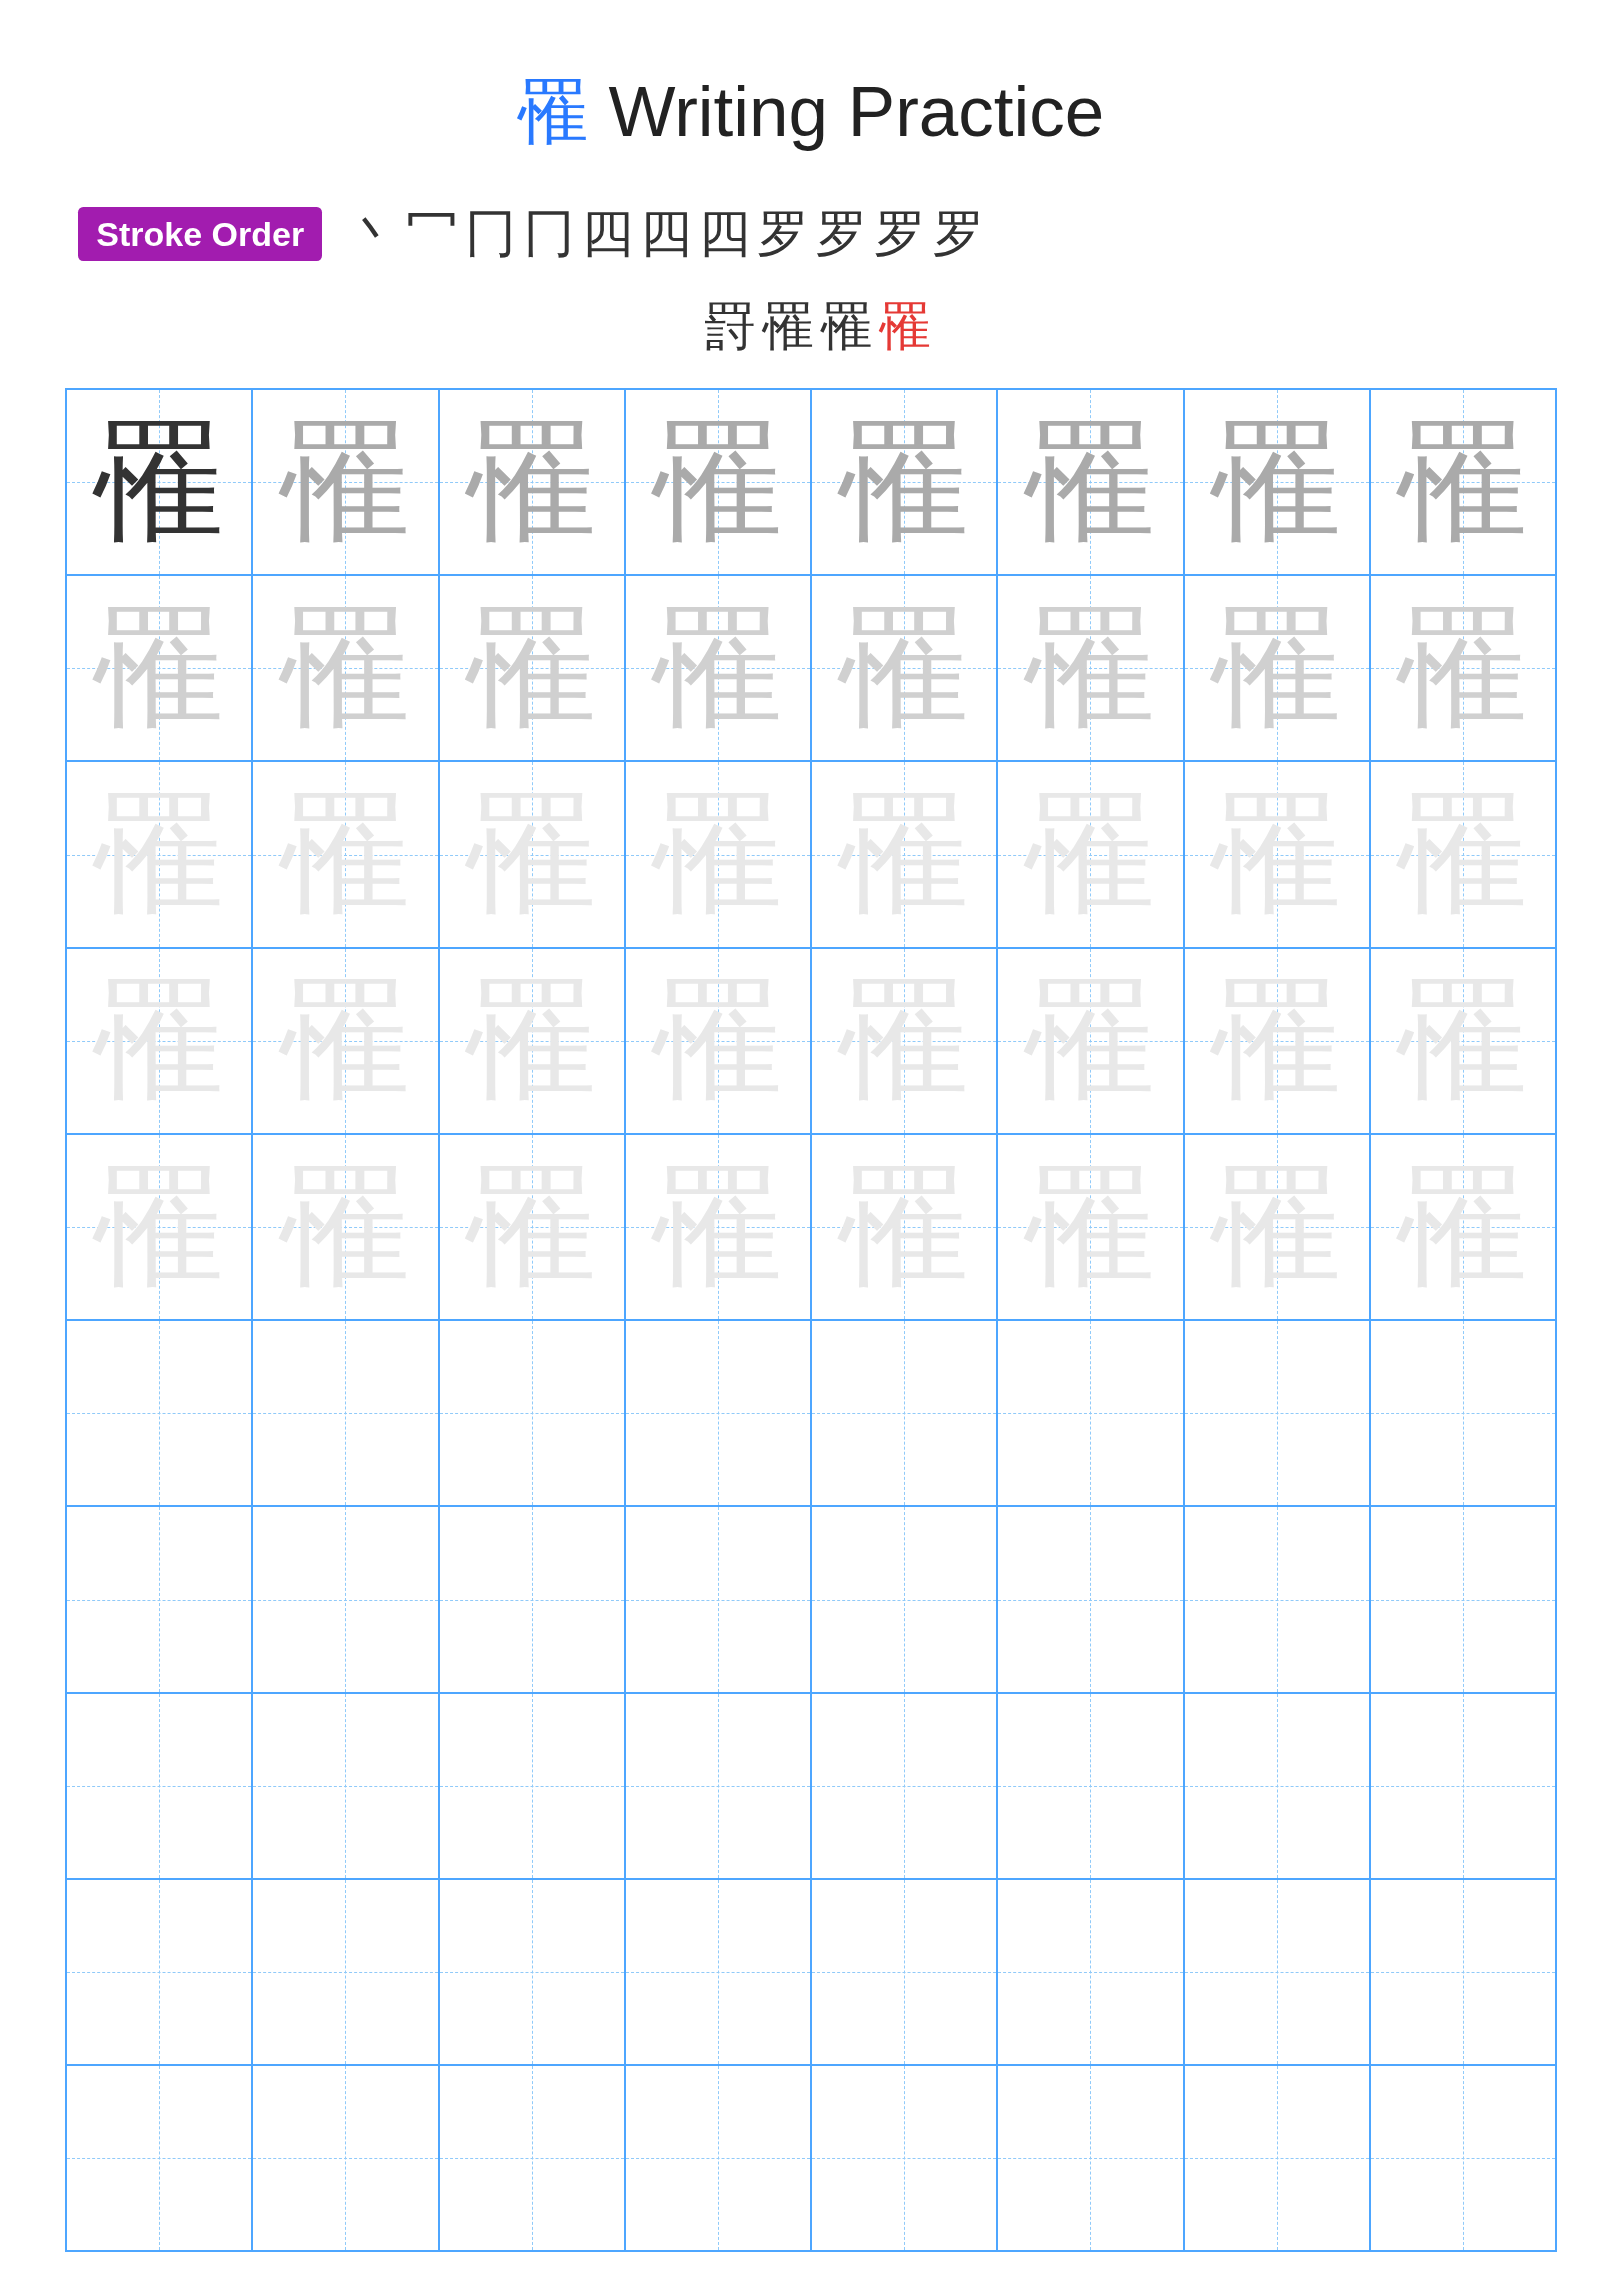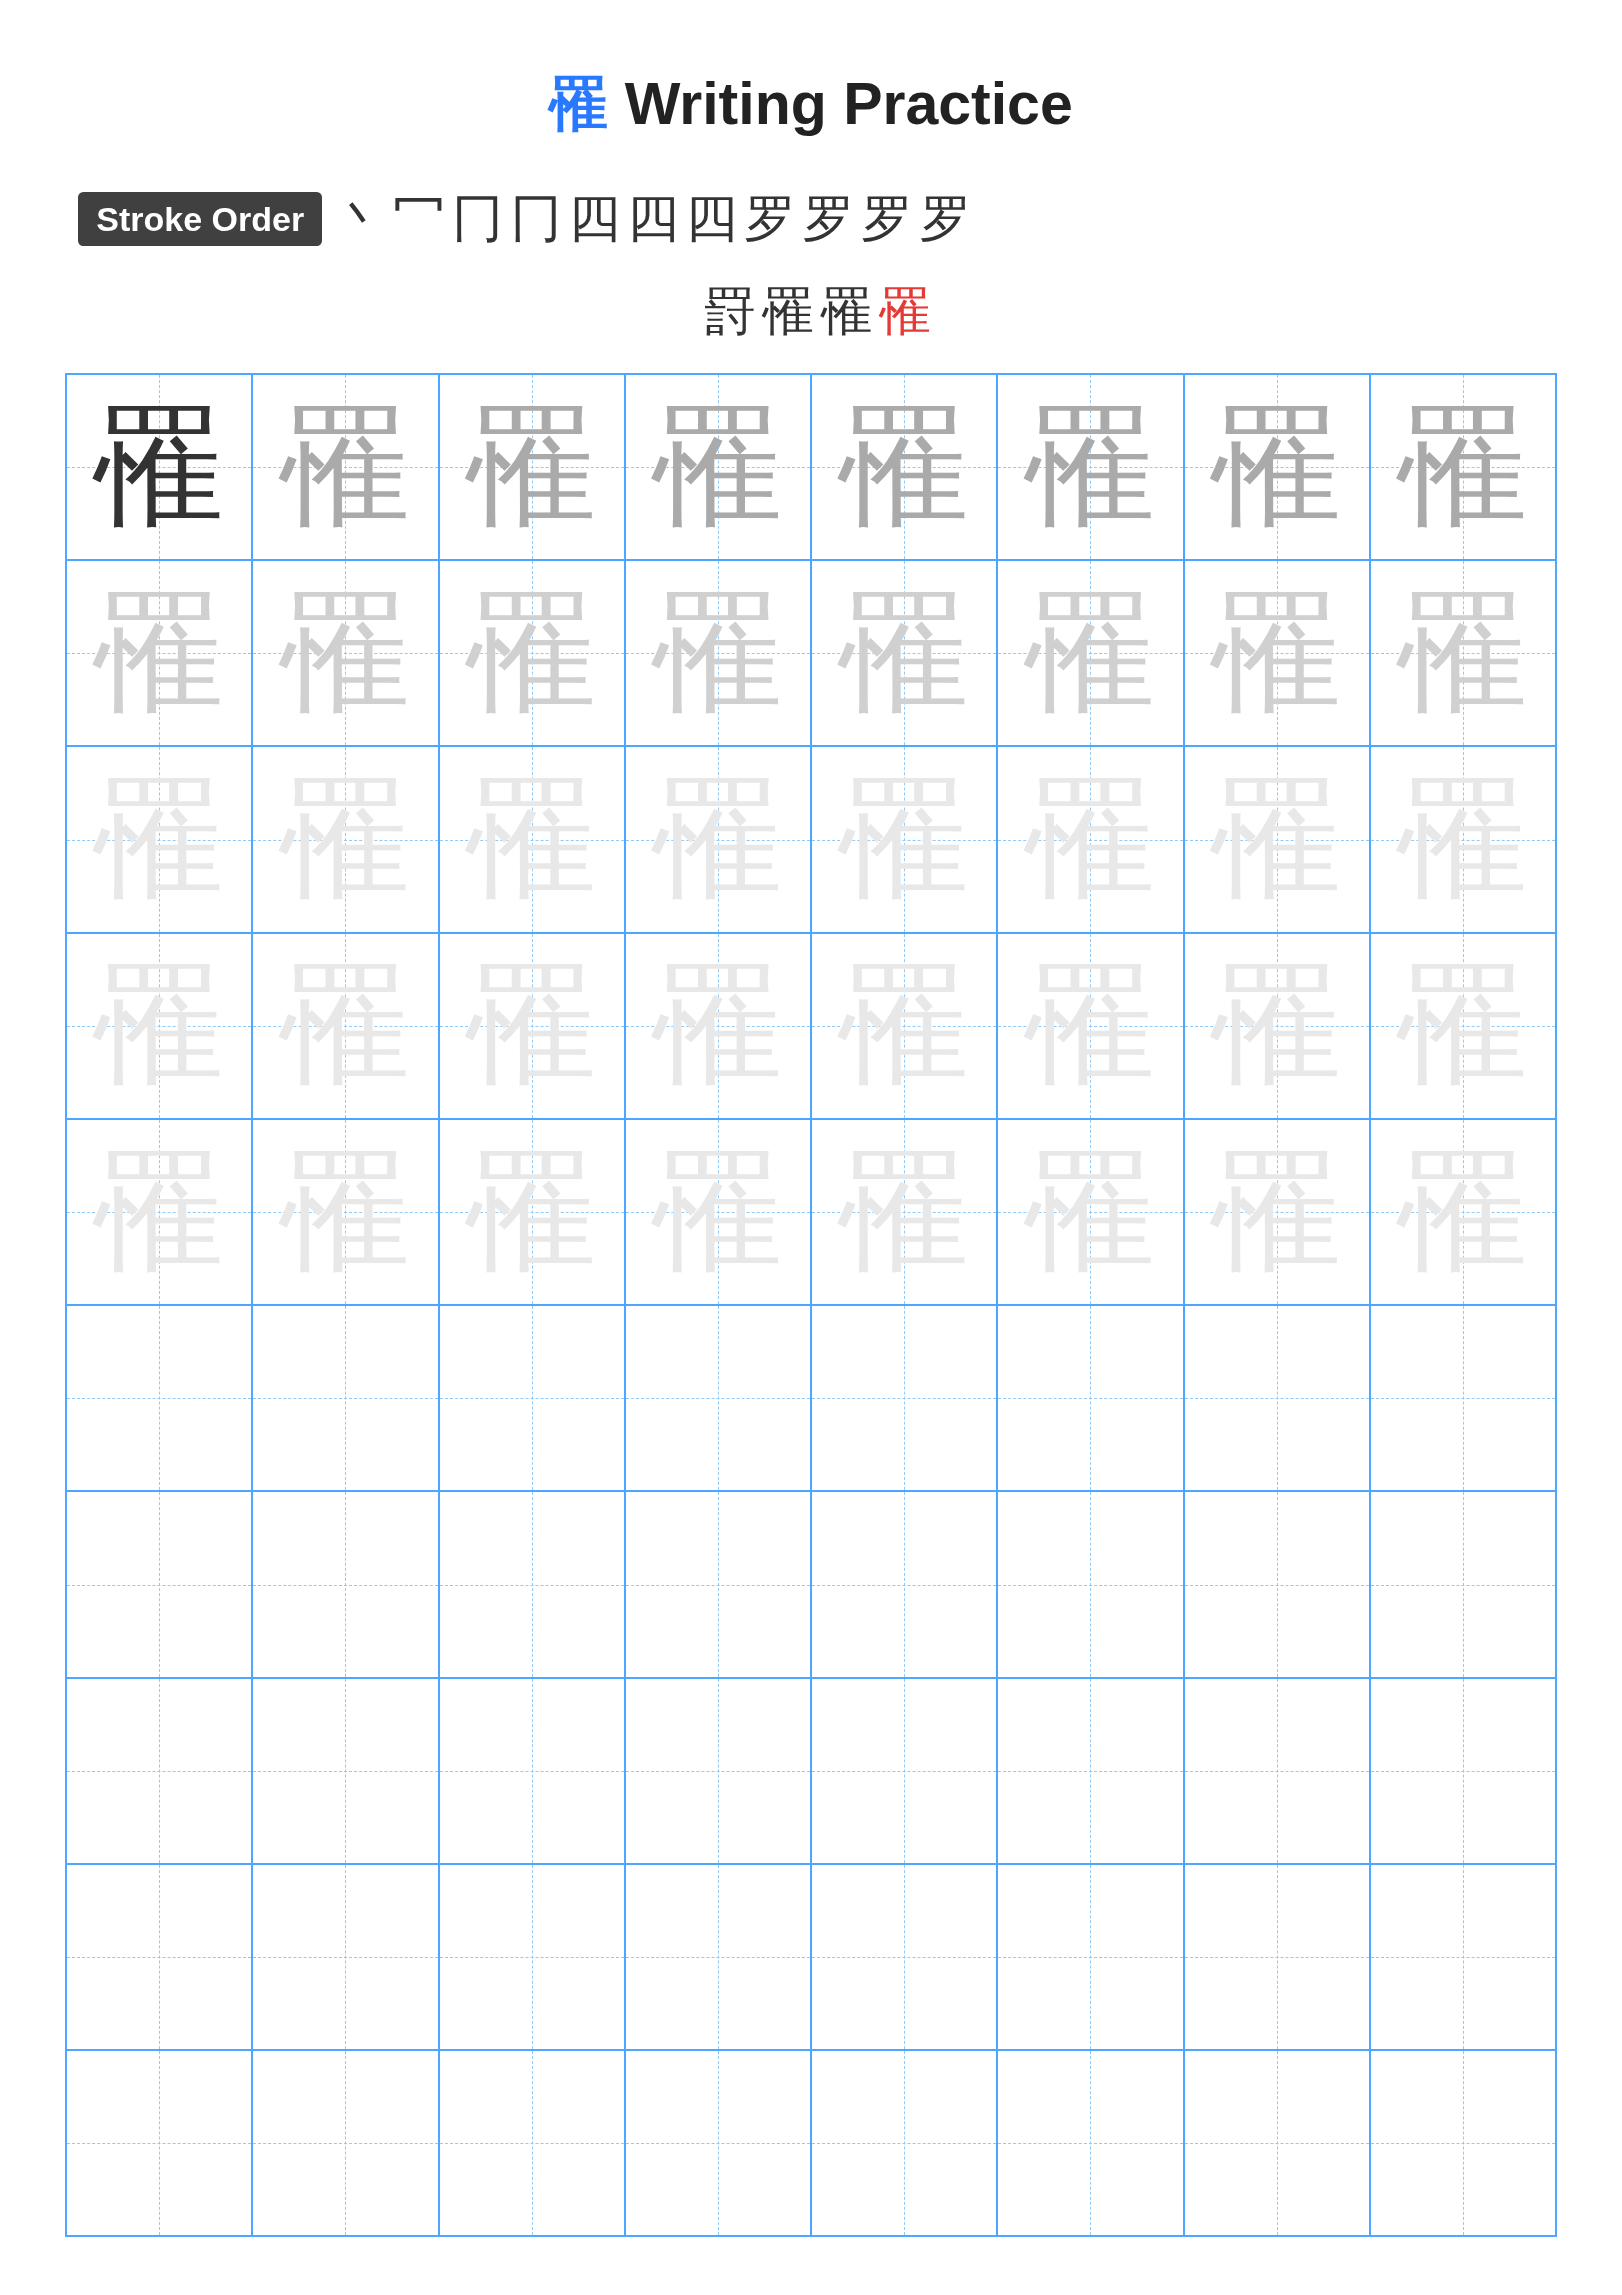--- a/index.html
+++ b/index.html
@@ -14,22 +14,22 @@
     .page {
       width: 1622px;
       min-height: 2295px;
       padding: 39px 65px;
       display: flex;
       flex-direction: column;
       align-items: center;
     }
 
     .title {
-      font-size: 59px;
-      font-weight: bold;
+      font-size: 71px;
+      font-weight: normal;
       color: #2979ff;
       text-align: center;
       margin-bottom: 39px;
       margin-top: 26px;
       font-family: sans-serif;
     }
 
     .title-char {
       color: #2979ff;
     }
@@ -43,27 +43,27 @@
       width: 100%;
       display: flex;
       flex-direction: row;
       flex-wrap: wrap;
       align-items: center;
       margin-bottom: 19.6px;
       padding-left: 13px;
     }
 
     .stroke-order-badge {
-      background: #404040;
+      background: #a21caf;
       color: white;
       font-size: 34px;
       font-family: sans-serif;
       padding: 7.9px 18.3px;
       border-radius: 5.2px;
-      margin-right: 12px;
+      margin-right: 25px;
       white-space: nowrap;
       font-weight: bold;
     }
 
     .stroke-sequence {
       display: flex;
       flex-wrap: wrap;
       align-items: center;
       gap: 6.5px;
     }

